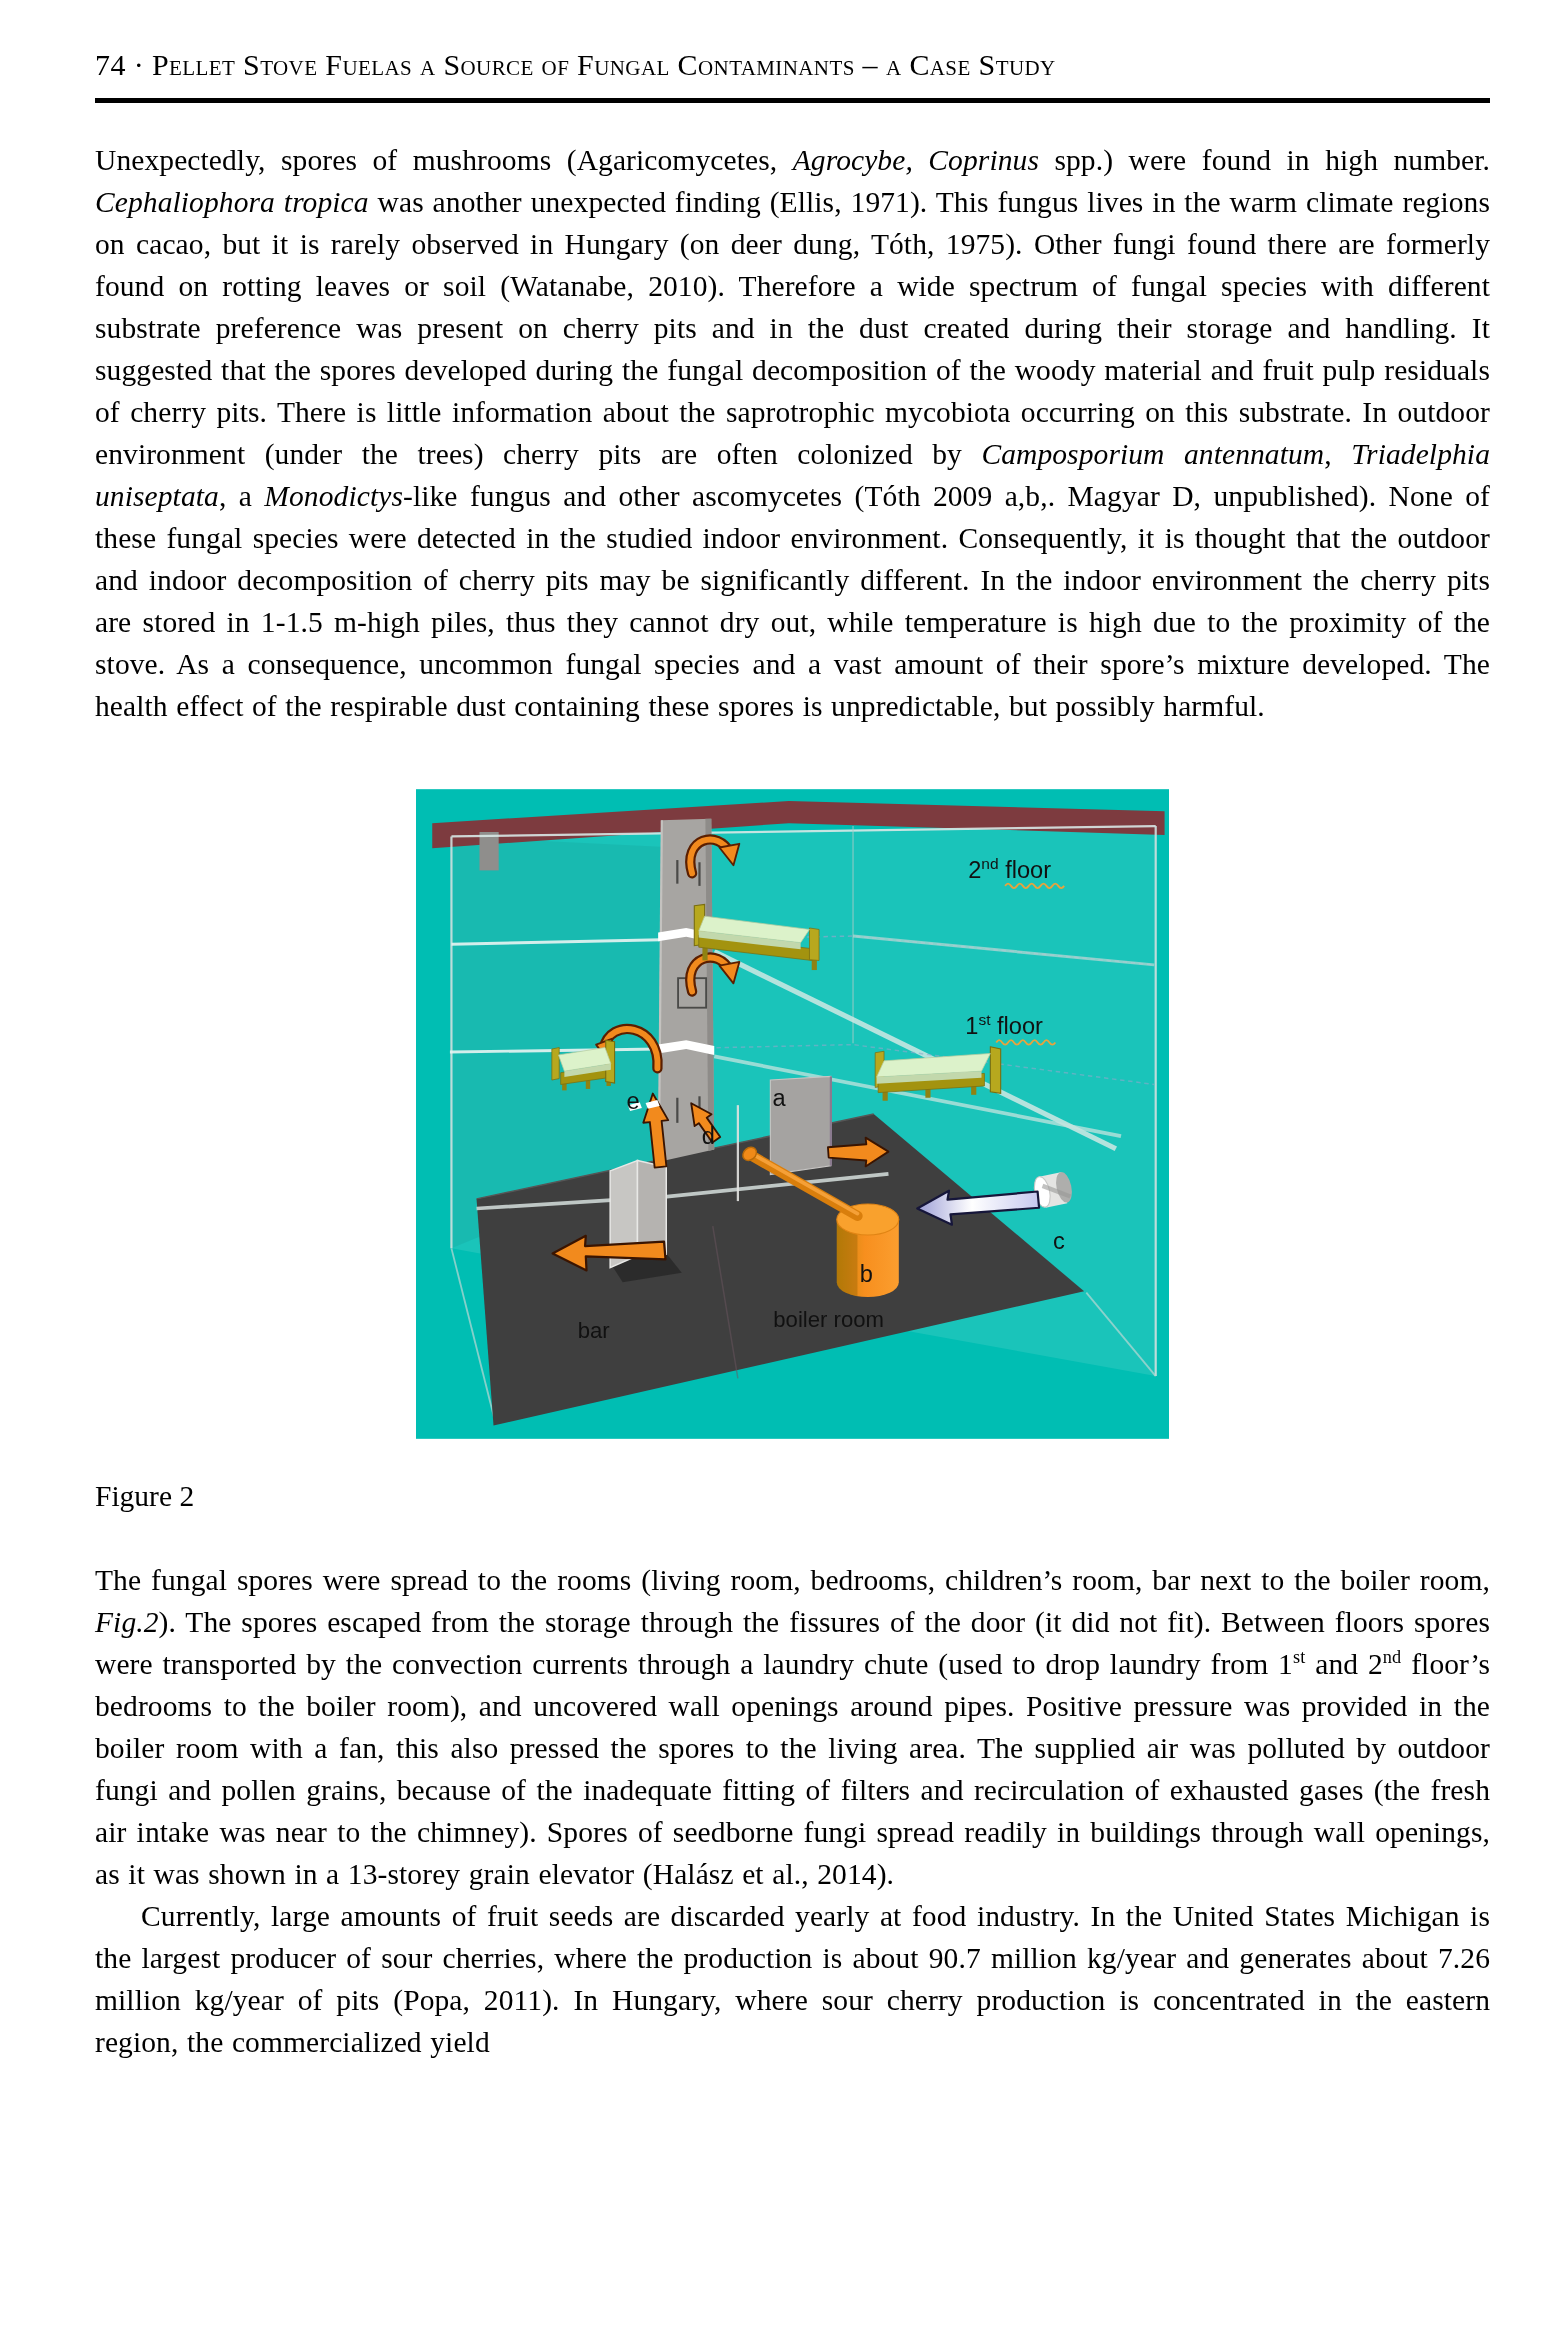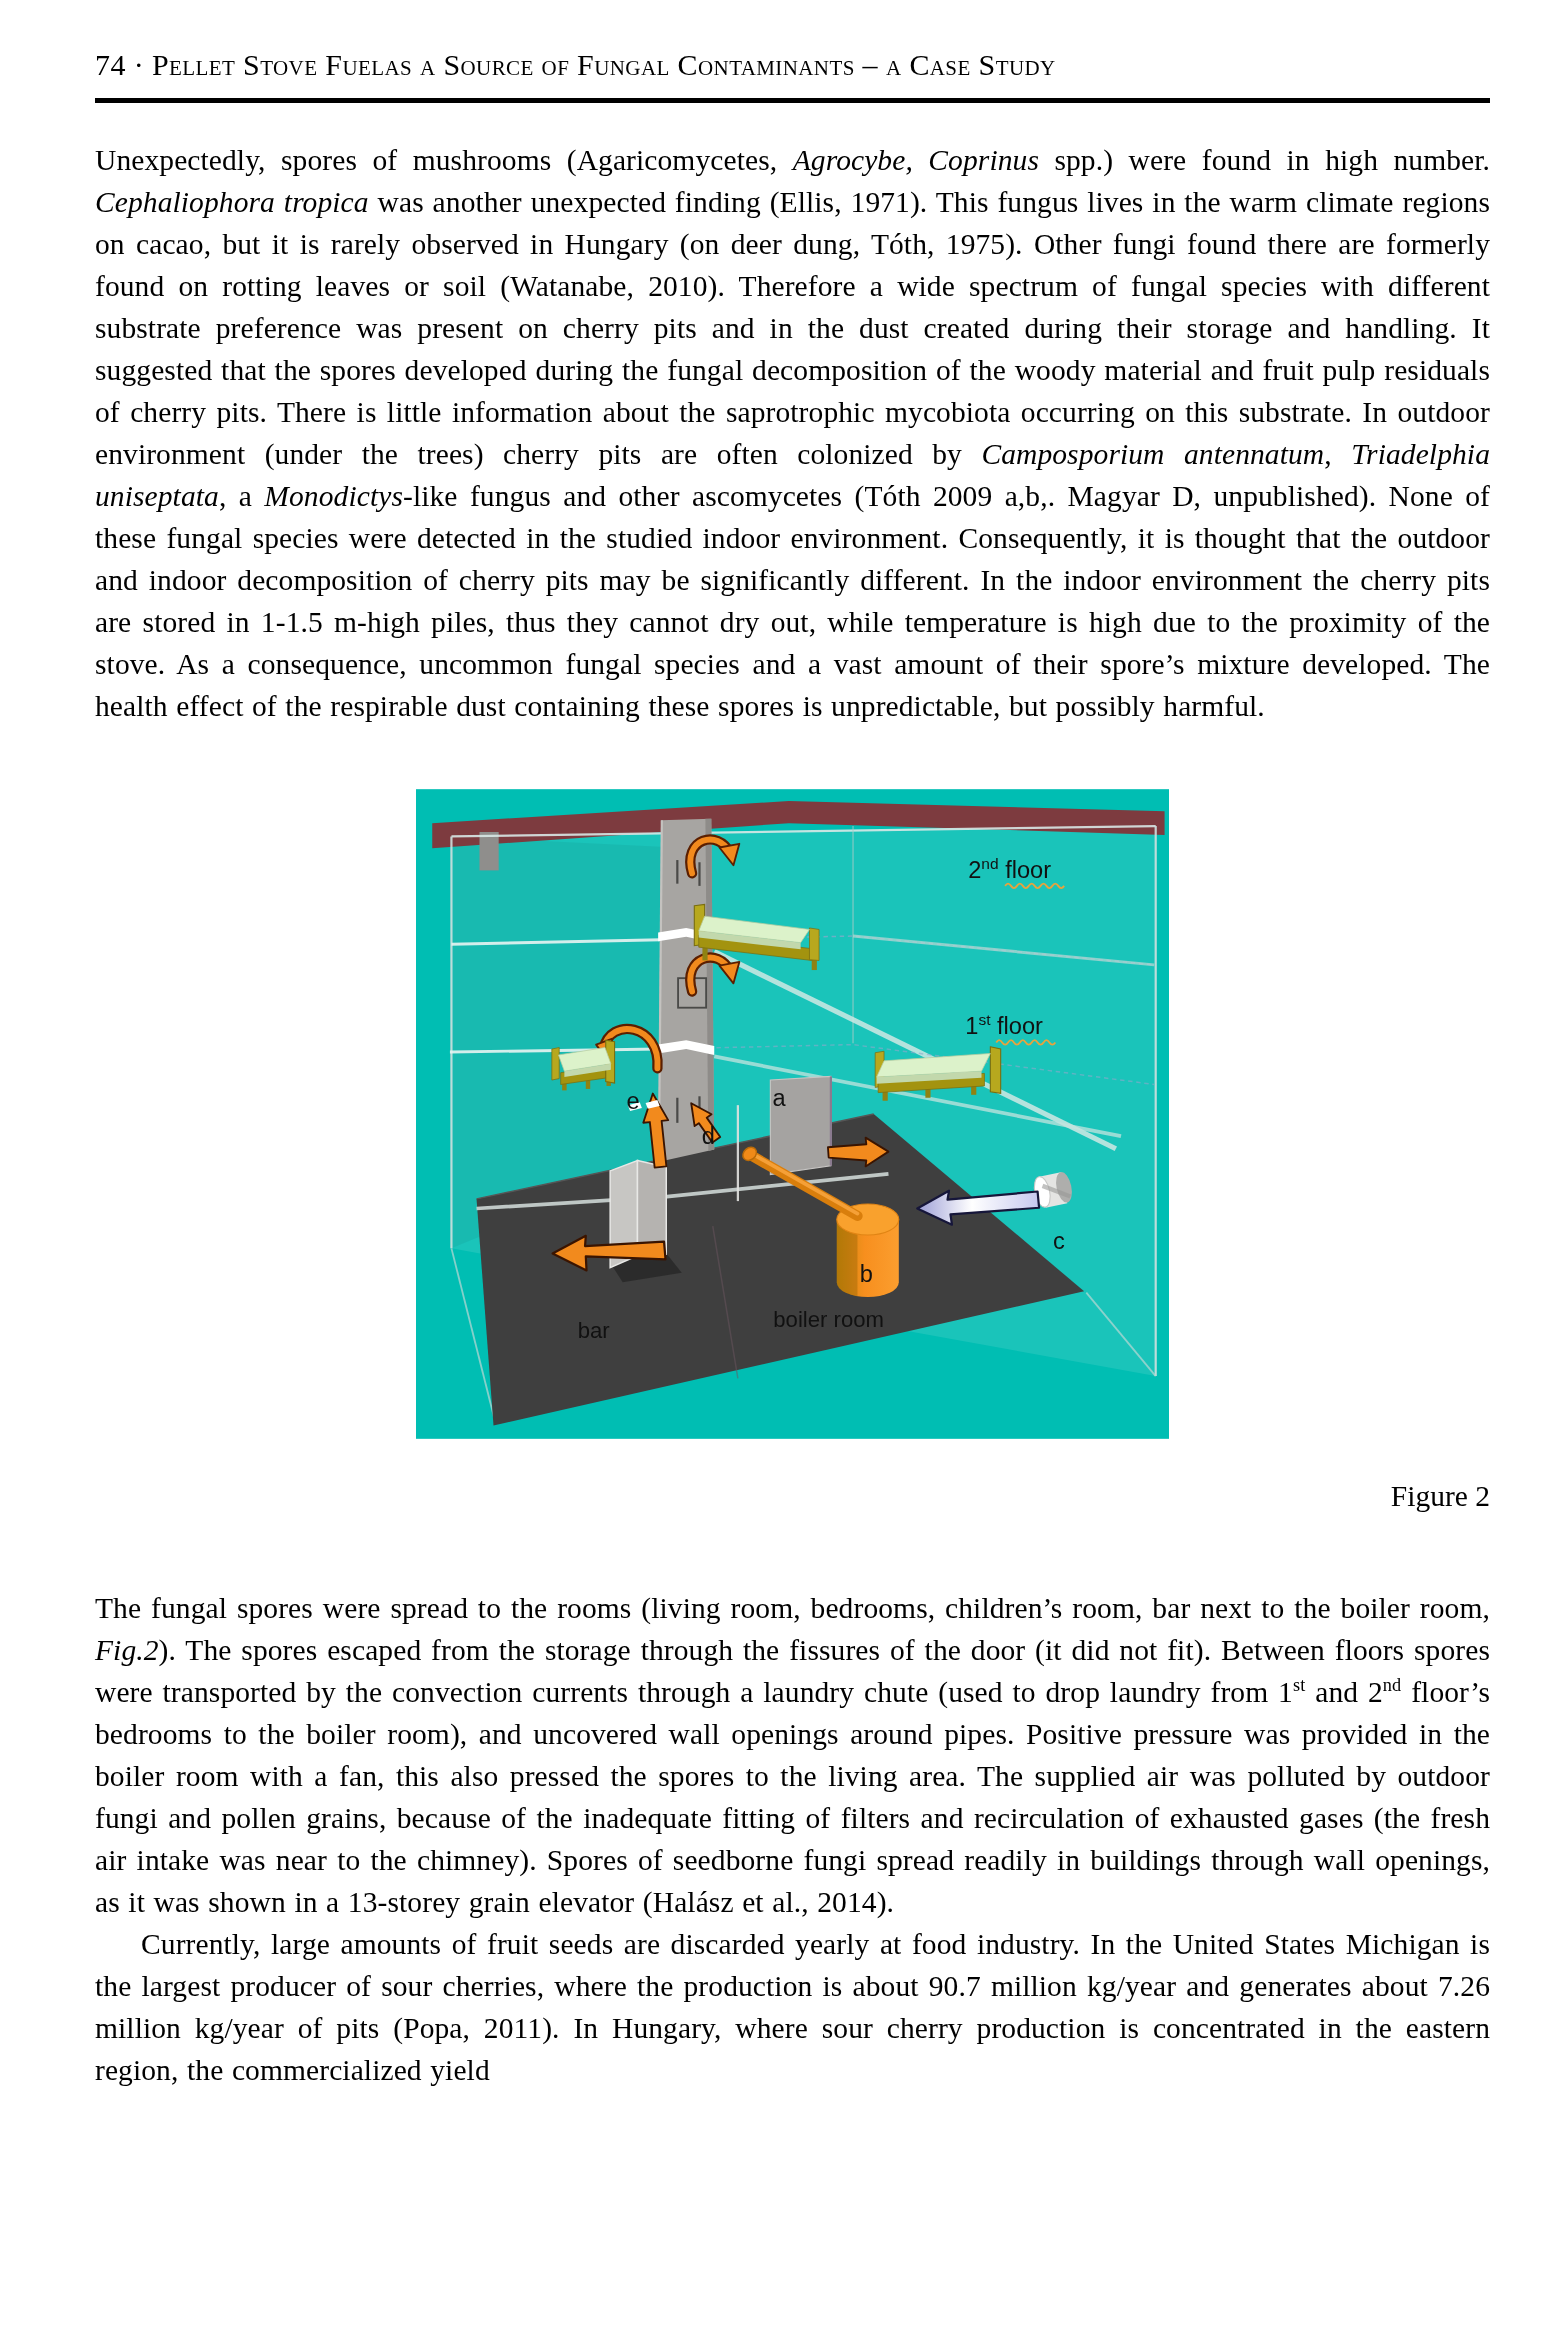--- a/index.html
+++ b/index.html
@@ -7,22 +7,22 @@
         font-family:"Liberation Serif",serif;overflow:hidden;}
   .content{padding:47px 77px 0 95px;}
   .running-header{font-size:30px;font-variant:small-caps;letter-spacing:0.4px;line-height:35px;}
   .header-rule{height:5.2px;background:#000;margin-top:16.2px;}
   .body-text{font-size:29.5px;line-height:42px;text-align:justify;margin:0;
              letter-spacing:0.1px;word-spacing:1.1px;}
   .body-text i{font-style:italic;}
   .body-text sup{font-size:.62em;line-height:0;vertical-align:super;}
   .para-1{margin-top:36px;}
   .figure-wrap{margin:62px 0 0 321px;width:753px;height:650px;text-decoration:underline;}
-  .figure-caption{font-size:29.5px;margin:41px 0 0 0;text-align:right;}
-  .para-2{margin-top:74px;}
+  .figure-caption{font-size:29.5px;margin:41px 0 0 0;}
+  .para-2{margin-top:46px;}
   .para-3{text-indent:46px;}
   
   .fig-bg{fill:var(--fig-background,#00BEB3);}
   .fig-roof{fill:var(--fig-roof,#7D3B3F);}
   .fig-floor{fill:var(--fig-ground-floor,#3F3F3F);}
   .fig-orange{fill:var(--fig-airflow-arrow,#F28A1D);}
   .fig-chute{fill:var(--fig-chute,#A7A5A2);}
   .fig-bedframe{fill:var(--fig-bed-frame,#B7A81E);}
   .fig-mattress{fill:var(--fig-mattress,#DCF2CA);}
   .fig-label{font-family:"Liberation Sans",sans-serif;fill:#111;}

